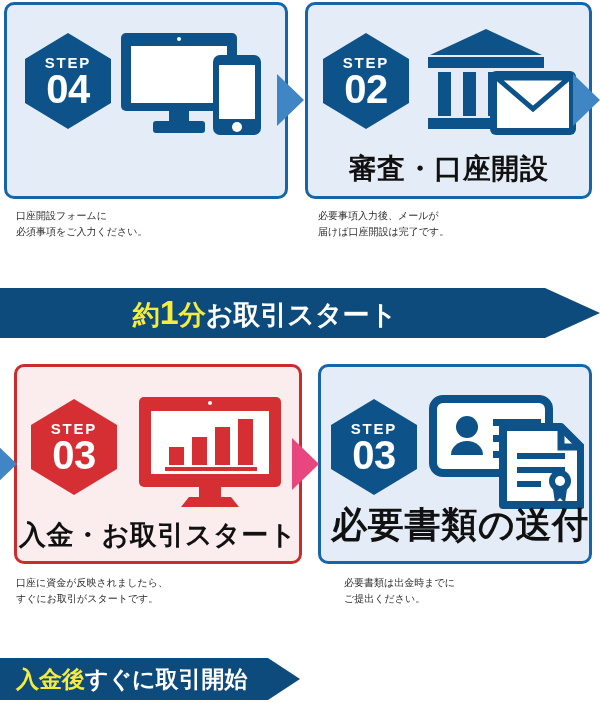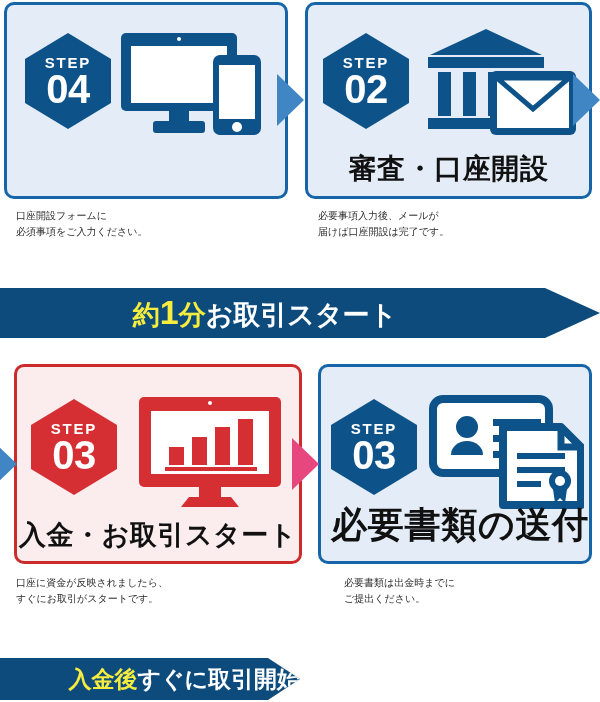--- a/index.html
+++ b/index.html
@@ -113,21 +113,21 @@
 
   .banner-small {
     left: 0;
     top: 658px;
     width: 300px;
     height: 42px;
     clip-path: polygon(0 0, 268px 0, 300px 50%, 268px 100%, 0 100%);
   }
   .banner-small .banner-inner {
     font-size: 23px;
-    text-align: right;
+    text-align: left;
     padding-left: 16px;
   }
 
   
   .arrow {
     position: absolute;
     width: 0;
     height: 0;
     border-top: 26px solid transparent;
     border-bottom: 26px solid transparent;

